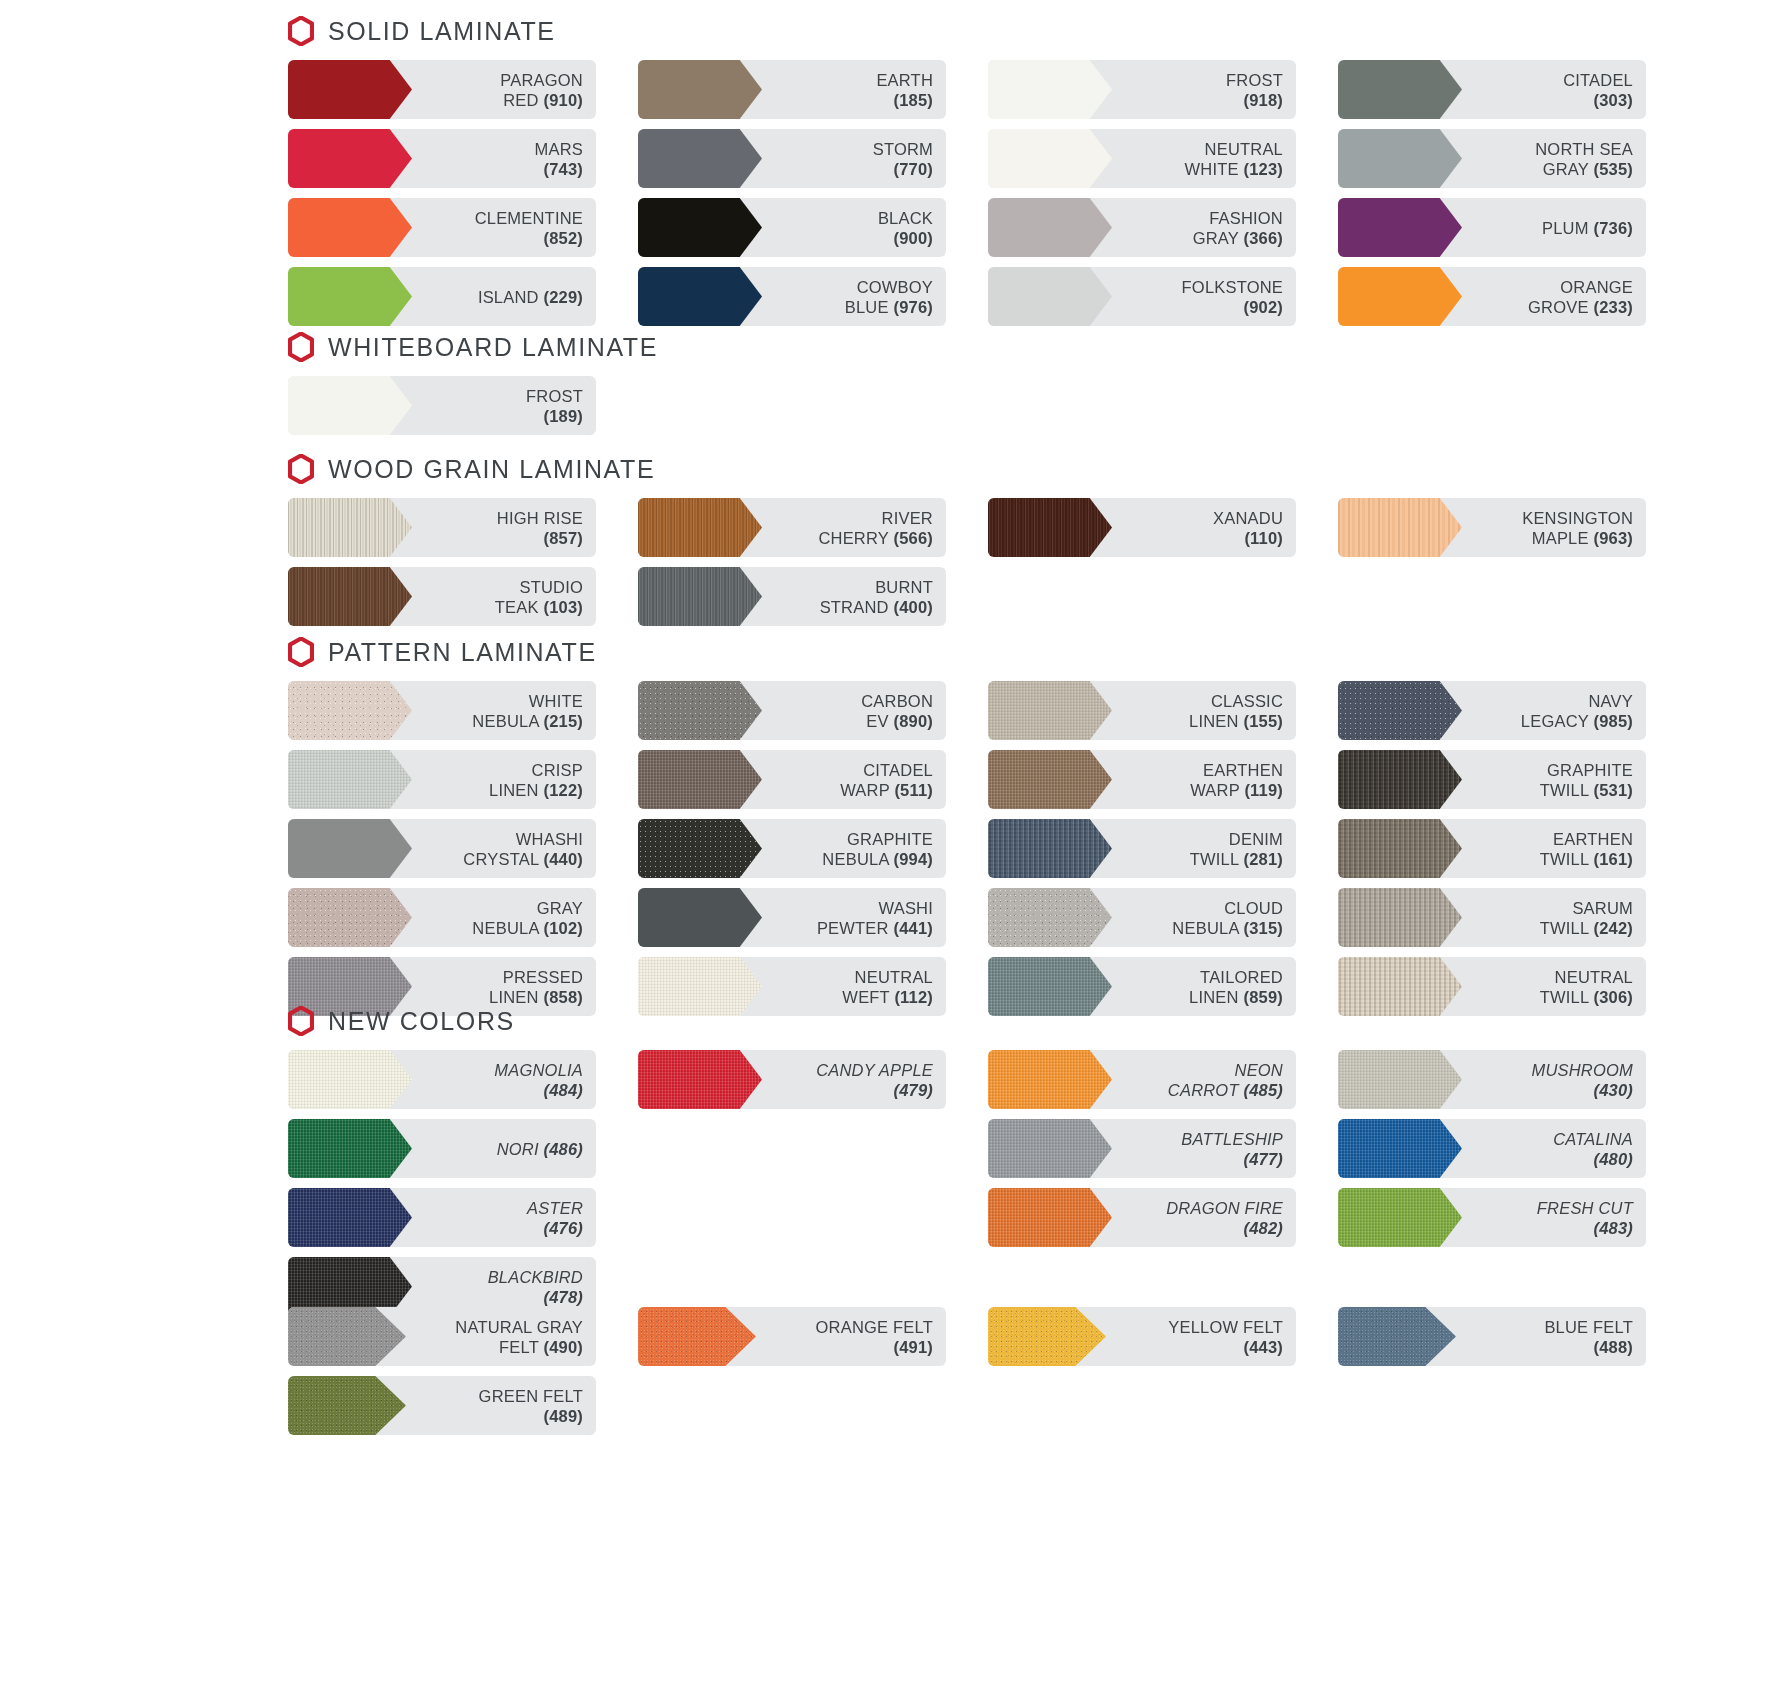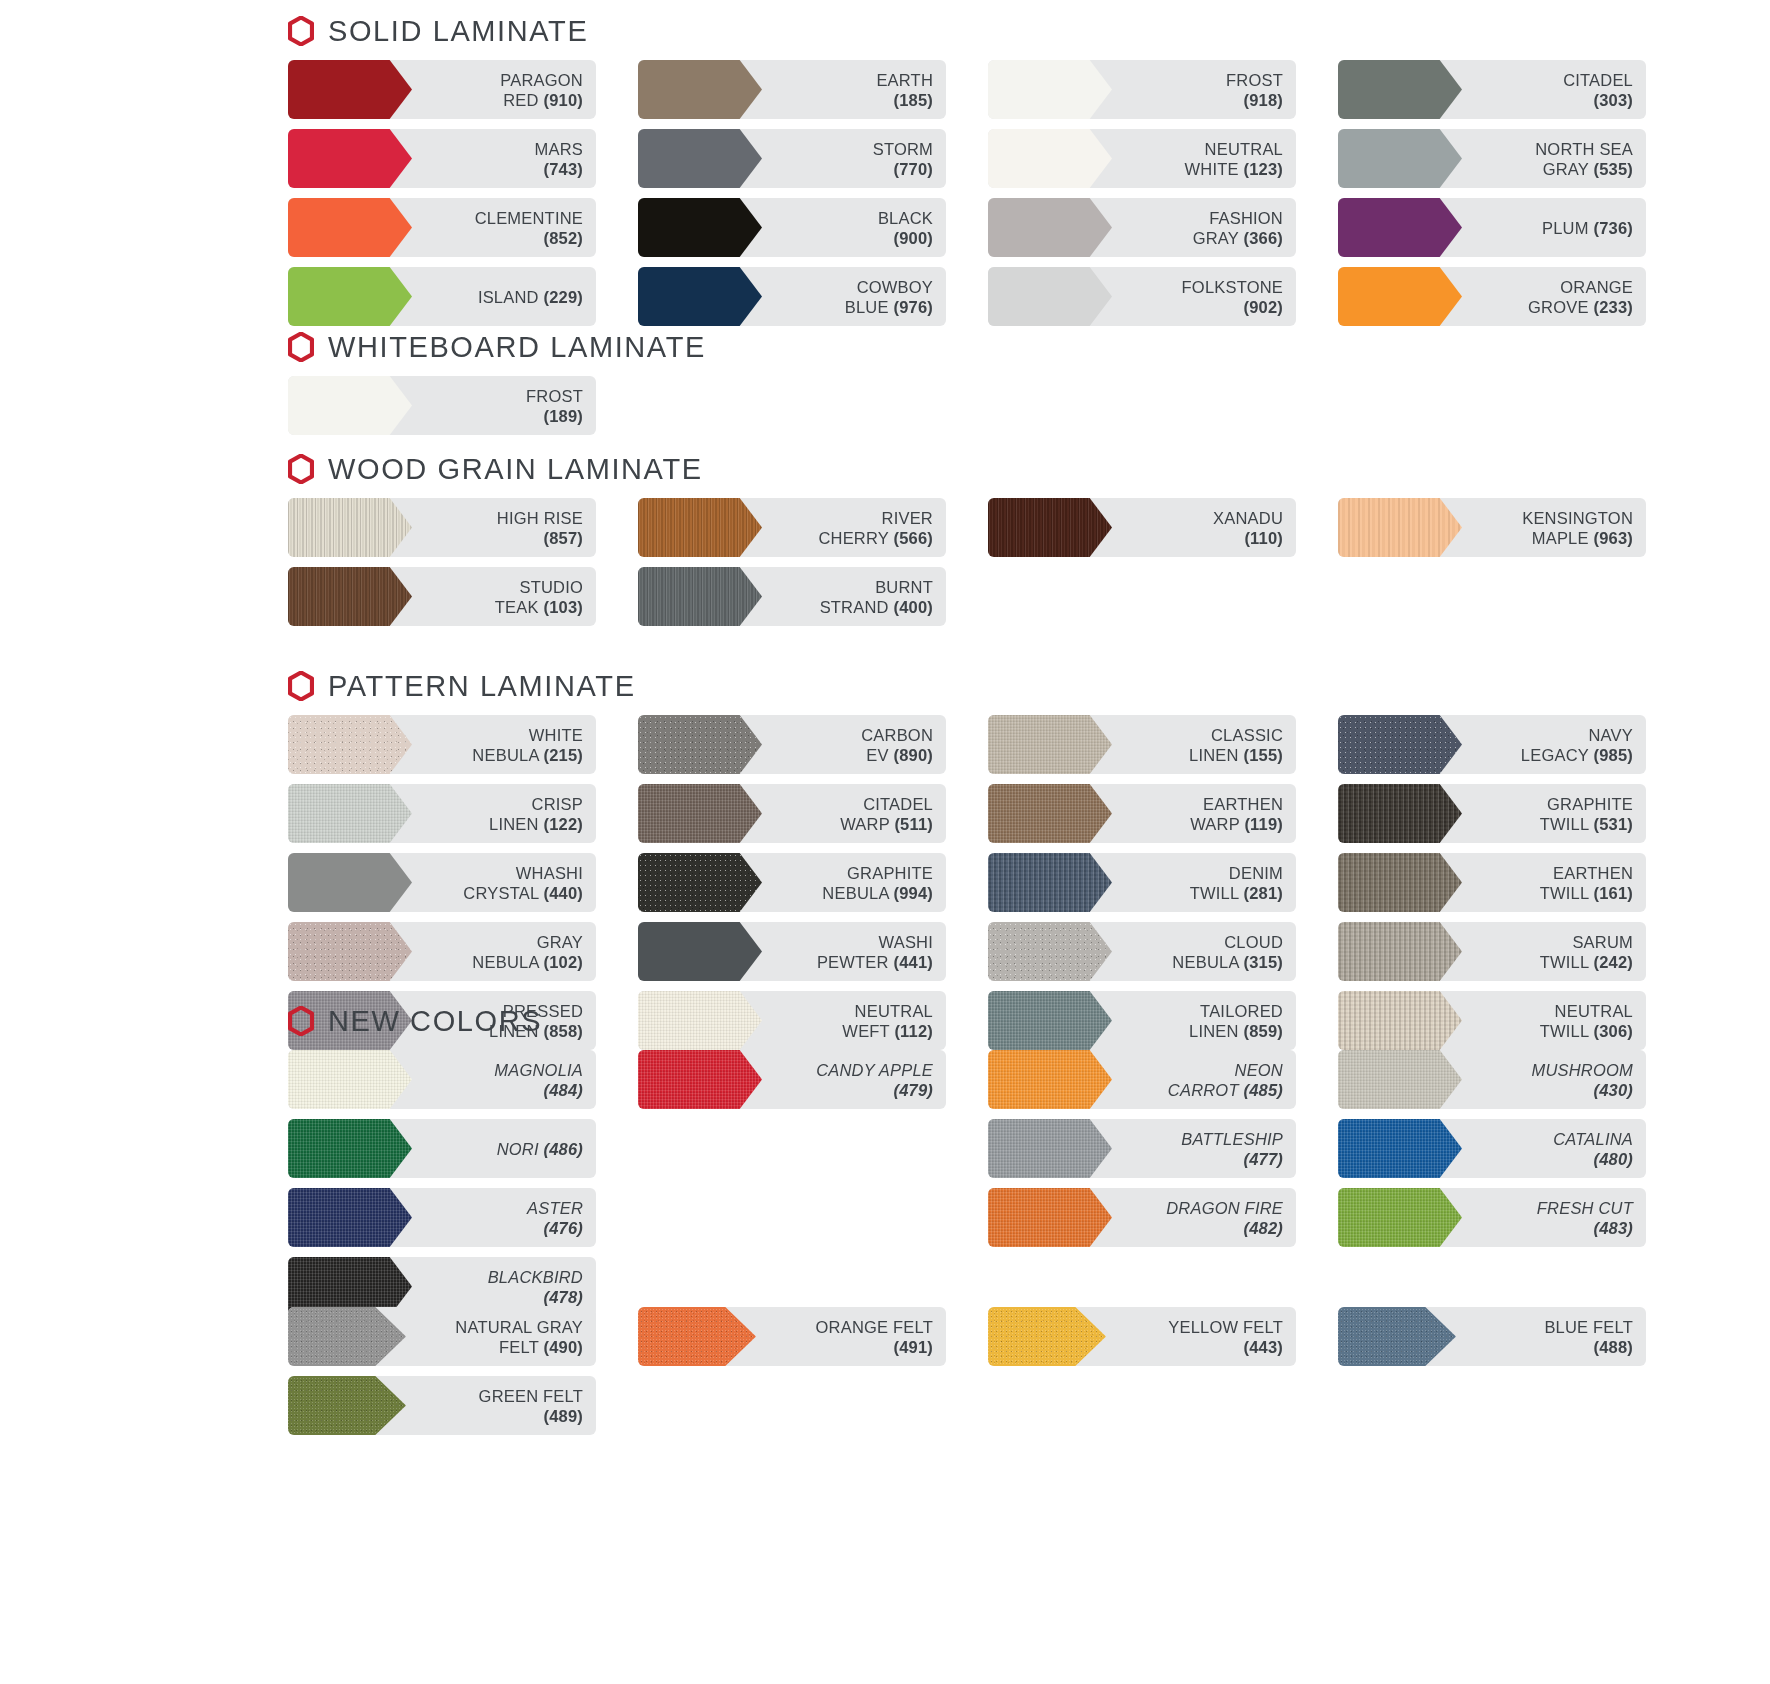--- a/index.html
+++ b/index.html
@@ -25,21 +25,21 @@
 
   .section-header {
     display: flex;
     align-items: center;
     gap: 14px;
     margin-left: 288px;
     height: 34px;
   }
   .hex-icon { width: 26px; height: 30px; display: block; flex: 0 0 auto; }
   .section-title {
-    font-size: 29px;
+    font-size: 25px;
     letter-spacing: 1.6px;
     color: #3e4348;
     font-weight: 400;
     white-space: nowrap;
     line-height: 1;
   }
 
   .grid {
     display: grid;
     grid-template-columns: repeat(4, 308px);
@@ -252,21 +252,21 @@
         <div class="chip">
           <div class="chip-swatch tex-wood" style="background-color: rgb(107, 71, 48);"></div>
           <div class="chip-label"><span>STUDIO</span><br><span>TEAK <b>(103)</b></span></div>
         </div>
         <div class="chip">
           <div class="chip-swatch tex-wood" style="background-color: rgb(100, 106, 108);"></div>
           <div class="chip-label"><span>BURNT</span><br><span>STRAND <b>(400)</b></span></div>
         </div>
       </div>
     </div>
-    <div class="section" style="position: absolute; left: 0px; top: 669px; width: 1742px;">
+    <div class="section" style="position: absolute; left: 0px; top: 635px; width: 1742px;">
       <div class="section-header">
         <span class="hex-icon"><svg viewBox="0 0 26 30" width="26" height="30" aria-hidden="true">
             <path d="M13 1.5 L24 7.6 L24 22.4 L13 28.5 L2 22.4 L2 7.6 Z" fill="none" stroke="#c8202f" stroke-width="4.2" stroke-linejoin="round"></path>
           </svg></span>
         <span class="section-title">PATTERN LAMINATE</span>
       </div>
       <div class="grid" style="margin-top: 12px;">
         <div class="chip">
           <div class="chip-swatch tex-nebula" style="background-color: rgb(221, 207, 198);"></div>
           <div class="chip-label"><span>WHITE</span><br><span>NEBULA <b>(215)</b></span></div>

